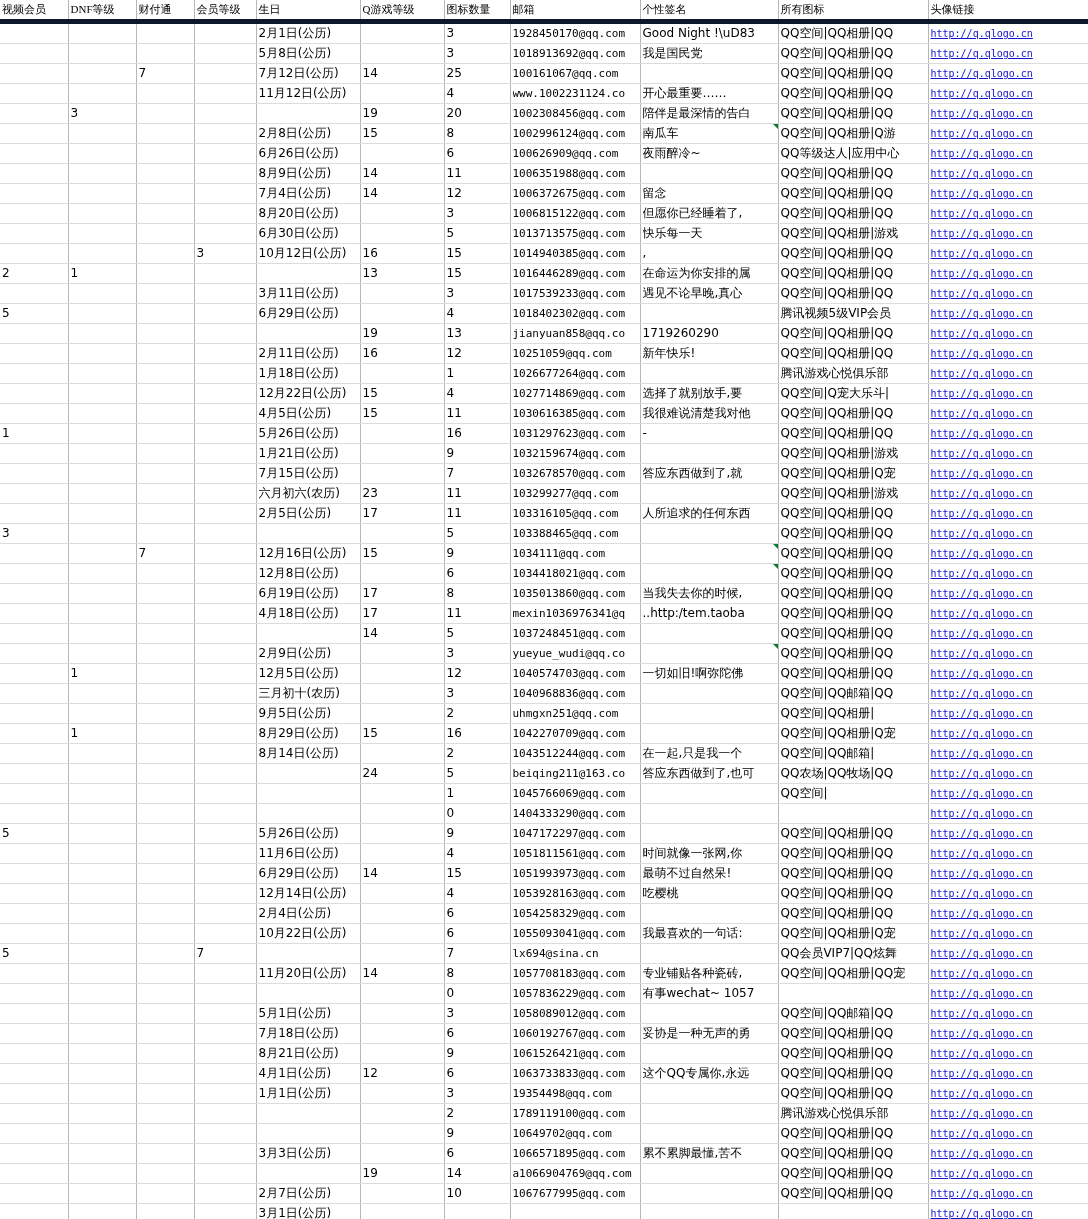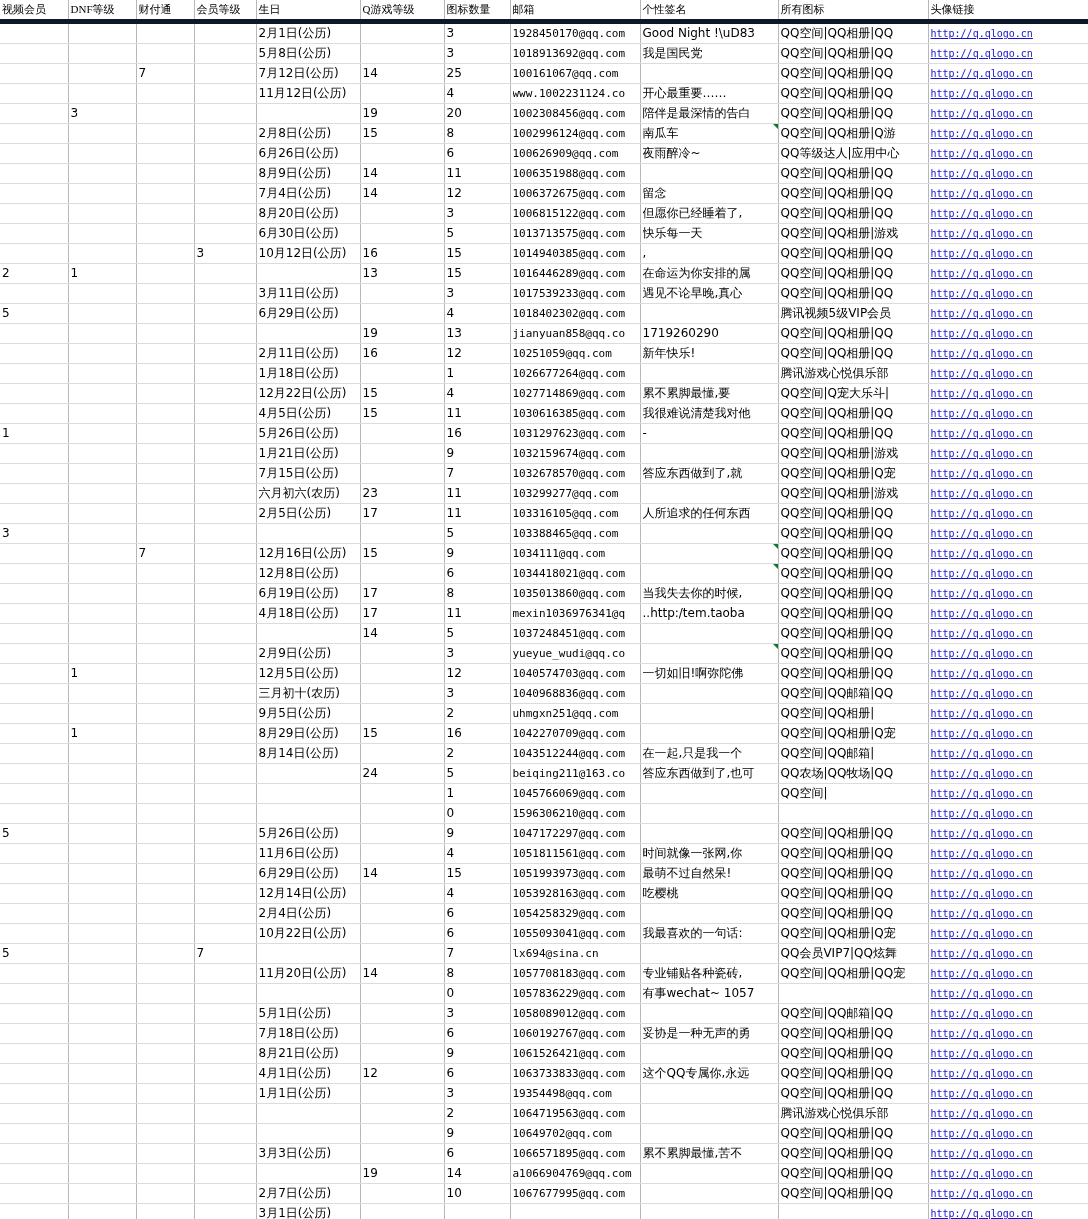--- a/index.html
+++ b/index.html
@@ -703,21 +703,21 @@
         <td>
           <span class="clip">15</span>
         </td>
         <td>
           <span class="clip">4</span>
         </td>
         <td class="mono">
           <span class="clip">1027714869@qq.com</span>
         </td>
         <td>
-          <span class="clip">累不累脚最懂,要</span>
+          <span class="clip">选择了就别放手,要</span>
         </td>
         <td>
           <span class="clip">QQ空间|Q宠大乐斗|</span>
         </td>
         <td><span class="link">http://q.qlogo.cn</span></td>
       </tr>
       <tr>
         <td>
           <span class="clip"></span>
         </td>
@@ -1393,21 +1393,21 @@
         <td>
           <span class="clip"></span>
         </td>
         <td>
           <span class="clip"></span>
         </td>
         <td>
           <span class="clip">0</span>
         </td>
         <td class="mono">
-          <span class="clip">1596306210@qq.com</span>
+          <span class="clip">1404333290@qq.com</span>
         </td>
         <td>
           <span class="clip"></span>
         </td>
         <td>
           <span class="clip"></span>
         </td>
         <td><span class="link">http://q.qlogo.cn</span></td>
       </tr>
       <tr>
@@ -1888,21 +1888,21 @@
         <td>
           <span class="clip"></span>
         </td>
         <td>
           <span class="clip"></span>
         </td>
         <td>
           <span class="clip">2</span>
         </td>
         <td class="mono">
-          <span class="clip">1064719563@qq.com</span>
+          <span class="clip">1789119100@qq.com</span>
         </td>
         <td>
           <span class="clip"></span>
         </td>
         <td>
           <span class="clip">腾讯游戏心悦俱乐部</span>
         </td>
         <td><span class="link">http://q.qlogo.cn</span></td>
       </tr>
       <tr>

